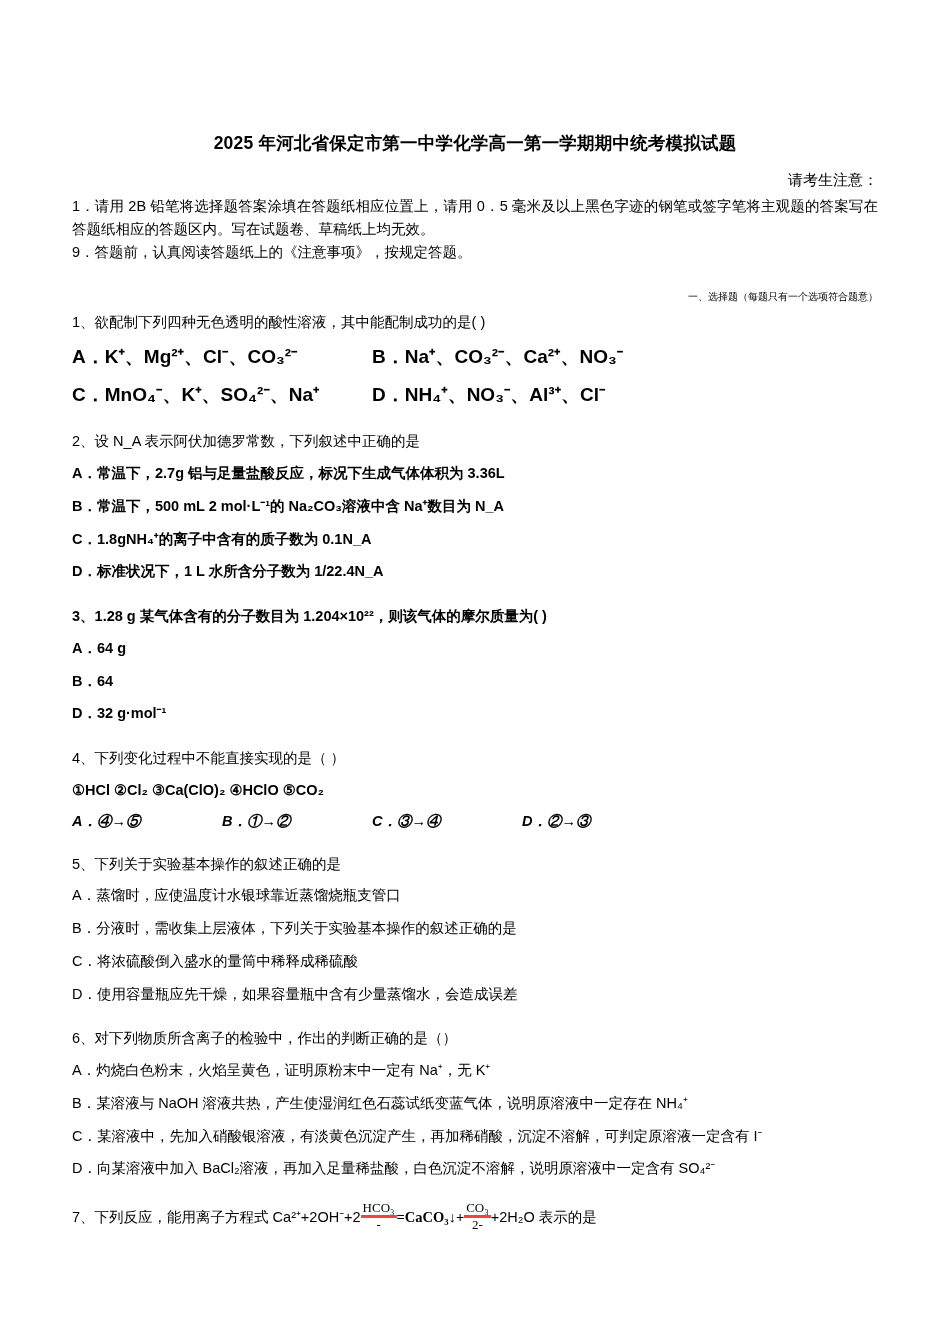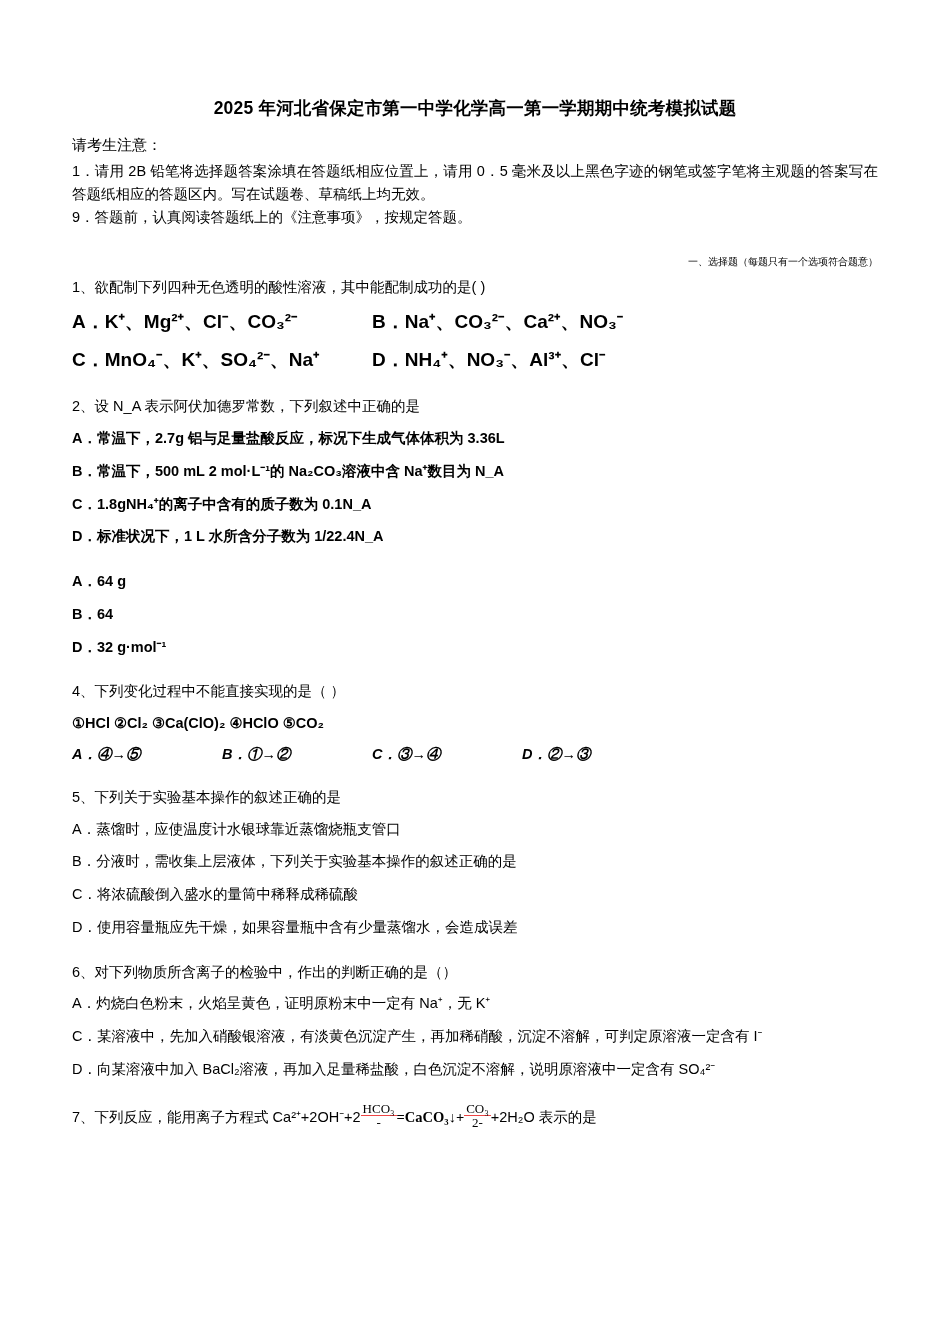--- a/index.html
+++ b/index.html
@@ -12,33 +12,35 @@
     height: 1344px;
     font-family: "Liberation Serif", "DejaVu Serif", serif;
     color: #000000;
     position: relative;
     overflow: hidden;
   }
   .page {
     padding: 96px 72px 0 72px;
     box-sizing: border-box;
     width: 950px;
+    margin-top: 35px;
   }
   .doc-title {
     text-align: center;
     font-size: 17.5px;
     font-weight: bold;
     letter-spacing: 0.2px;
     margin: 0 0 16px 0;
     font-family: "Liberation Sans", sans-serif;
   }
   .notice-head {
     font-size: 15px;
     margin: 0 0 5px 0;
     font-family: "Liberation Sans", sans-serif;
+    text-align: right;
   }
   .notice-line {
     font-size: 14.5px;
     line-height: 1.58;
     margin: 0;
     text-align: justify;
     font-family: "Liberation Sans", sans-serif;
   }
   .spacer-lg { height: 26px; }
   .spacer-md { height: 12px; }
@@ -86,21 +88,21 @@
     text-align: center;
     vertical-align: middle;
     font-size: 13px;
     line-height: 1.05;
     font-family: "Liberation Serif", serif;
     position: relative;
     top: -2px;
   }
   .frac-box .over {
     display: block;
-    border-bottom: 1px solid #ef4444;
+    border-bottom: 3px solid #ef4444;
     padding: 0 2px;
   }
   .frac-box .under {
     display: block;
     padding: 0 2px;
   }
   .inline-eq { font-family: "Liberation Serif", serif; font-weight: bold; }
 </style>
 </head>
 <body>
@@ -132,20 +134,21 @@
   <div class="spacer-md"></div>
 
   <div class="qstem">2、设 N_A 表示阿伏加德罗常数，下列叙述中正确的是</div>
   <div class="opt bold">A．常温下，2.7g 铝与足量盐酸反应，标况下生成气体体积为 3.36L</div>
   <div class="opt bold">B．常温下，500 mL 2 mol·L⁻¹的 Na₂CO₃溶液中含 Na⁺数目为 N_A</div>
   <div class="opt bold">C．1.8gNH₄⁺的离子中含有的质子数为 0.1N_A</div>
   <div class="opt bold">D．标准状况下，1 L 水所含分子数为 1/22.4N_A</div>
 
   <div class="spacer-md"></div>
 
+  <div class="qstem bold">3、1.28 g 某气体含有的分子数目为 1.204×10²²，则该气体的摩尔质量为(       )</div>
   <div class="opt bold">A．64 g</div>
   <div class="opt bold">B．64</div>
   <div class="opt bold">D．32 g·mol⁻¹</div>
 
   <div class="spacer-md"></div>
 
   <div class="qstem">4、下列变化过程中不能直接实现的是（  ）</div>
   <div class="qstem bold">①HCl ②Cl₂ ③Ca(ClO)₂ ④HClO ⑤CO₂</div>
   <div class="opts-4col">
     <div class="bold">A．④→⑤</div>
@@ -159,20 +162,21 @@
   <div class="qstem">5、下列关于实验基本操作的叙述正确的是</div>
   <div class="opt">A．蒸馏时，应使温度计水银球靠近蒸馏烧瓶支管口</div>
   <div class="opt">B．分液时，需收集上层液体，下列关于实验基本操作的叙述正确的是</div>
   <div class="opt">C．将浓硫酸倒入盛水的量筒中稀释成稀硫酸</div>
   <div class="opt">D．使用容量瓶应先干燥，如果容量瓶中含有少量蒸馏水，会造成误差</div>
 
   <div class="spacer-md"></div>
 
   <div class="qstem">6、对下列物质所含离子的检验中，作出的判断正确的是（）</div>
   <div class="opt">A．灼烧白色粉末，火焰呈黄色，证明原粉末中一定有 Na⁺，无 K⁺</div>
+  <div class="opt">B．某溶液与 NaOH 溶液共热，产生使湿润红色石蕊试纸变蓝气体，说明原溶液中一定存在 NH₄⁺</div>
   <div class="opt">C．某溶液中，先加入硝酸银溶液，有淡黄色沉淀产生，再加稀硝酸，沉淀不溶解，可判定原溶液一定含有 I⁻</div>
   <div class="opt">D．向某溶液中加入 BaCl₂溶液，再加入足量稀盐酸，白色沉淀不溶解，说明原溶液中一定含有 SO₄²⁻</div>
 
   <div class="spacer-md"></div>
 
   <div class="qstem">
     <span>7、下列反应，能用离子方程式 Ca²⁺+2OH⁻+2</span><span class="frac-box"><span class="over">HCO₃</span><span class="under">-</span></span><span class="inline-eq">=CaCO₃↓+</span><span class="frac-box"><span class="over">CO₃</span><span class="under">2-</span></span><span>+2H₂O 表示的是</span>
   </div>
 
 </div>

